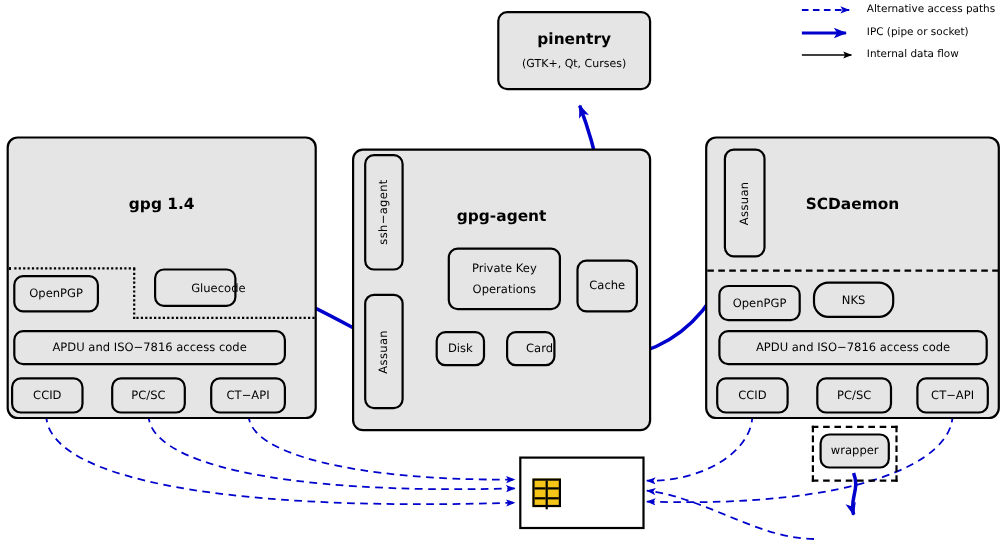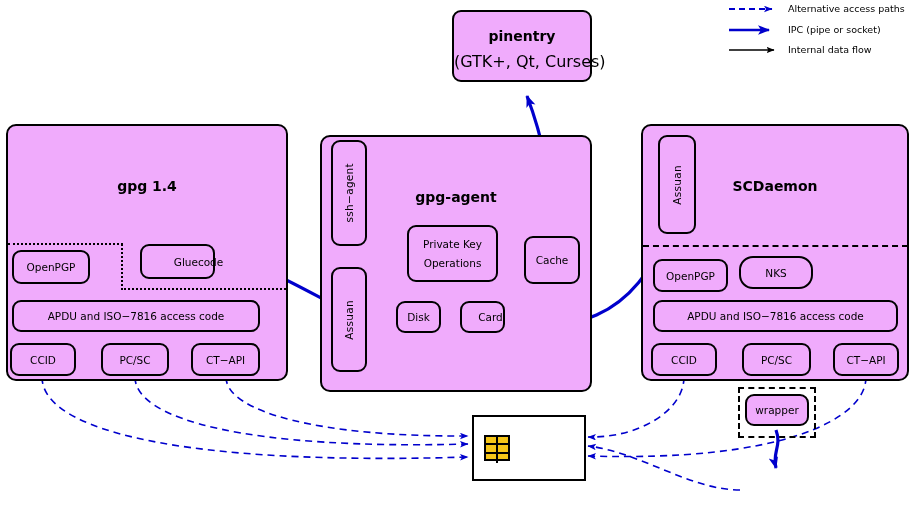--- a/index.html
+++ b/index.html
@@ -1,28 +1,28 @@
 <!DOCTYPE html>
 <html><head>
 <meta charset="utf-8">
 <style>
   html,body{margin:0;padding:0;background:#ffffff;}
   body{width:914px;height:508px;overflow:hidden;
        font-family:"DejaVu Sans","Liberation Sans",sans-serif;}
   #stage{position:relative;width:914px;height:508px;background:#fff;}
   svg#canvas{position:absolute;left:0;top:0;width:914px;height:508px;}
 
-  .box{position:absolute;background:#f0abfc;border:2px solid #000;box-sizing:border-box;}
+  .box{position:absolute;background:#e5e5e5;border:2px solid #000;box-sizing:border-box;}
   .rbox{border-radius:9px;}
   .bigbox{border-radius:10px;border-width:2px;}
 
   .lbl{position:absolute;left:0;right:0;text-align:center;color:#000;
        white-space:nowrap;line-height:1.05;}
   .title{font-weight:bold;font-size:14px;}
-  .sub{font-size:16px;}
+  .sub{font-size:10px;}
   .small{font-size:10.5px;}
 
   .ctr{display:flex;align-items:center;justify-content:center;
        text-align:center;color:#000;}
 
   .vert{writing-mode:vertical-rl;transform:rotate(180deg);
         font-size:10.5px;letter-spacing:0.3px;}
 
   .dashregion{position:absolute;border:2px dashed #000;box-sizing:border-box;background:transparent;}
 
@@ -164,21 +164,21 @@
     <div class="lbl title" style="top:53px;">gpg-agent</div>
   </div>
 
   <div class="box rbox ctr" style="left:331px;top:140px;width:36px;height:106px;">
     <span class="vert">ssh−agent</span>
   </div>
   <div class="box rbox ctr" style="left:331px;top:267px;width:36px;height:105px;">
     <span class="vert">Assuan</span>
   </div>
 
-  <div class="box rbox" style="left:407px;top:225px;width:91px;height:57px;">
+  <div class="box rbox" style="left:407px;top:225px;width:103px;height:57px;">
     <div class="lbl small" style="top:12px;">Private Key</div>
     <div class="lbl small" style="top:31px;">Operations</div>
   </div>
 
   <div class="box rbox ctr small" style="left:524px;top:236px;width:56px;height:48px;">
     <span>Cache</span>
   </div>
   <div class="box rbox ctr small" style="left:396px;top:301px;width:45px;height:32px;">
     <span>Disk</span>
   </div>

